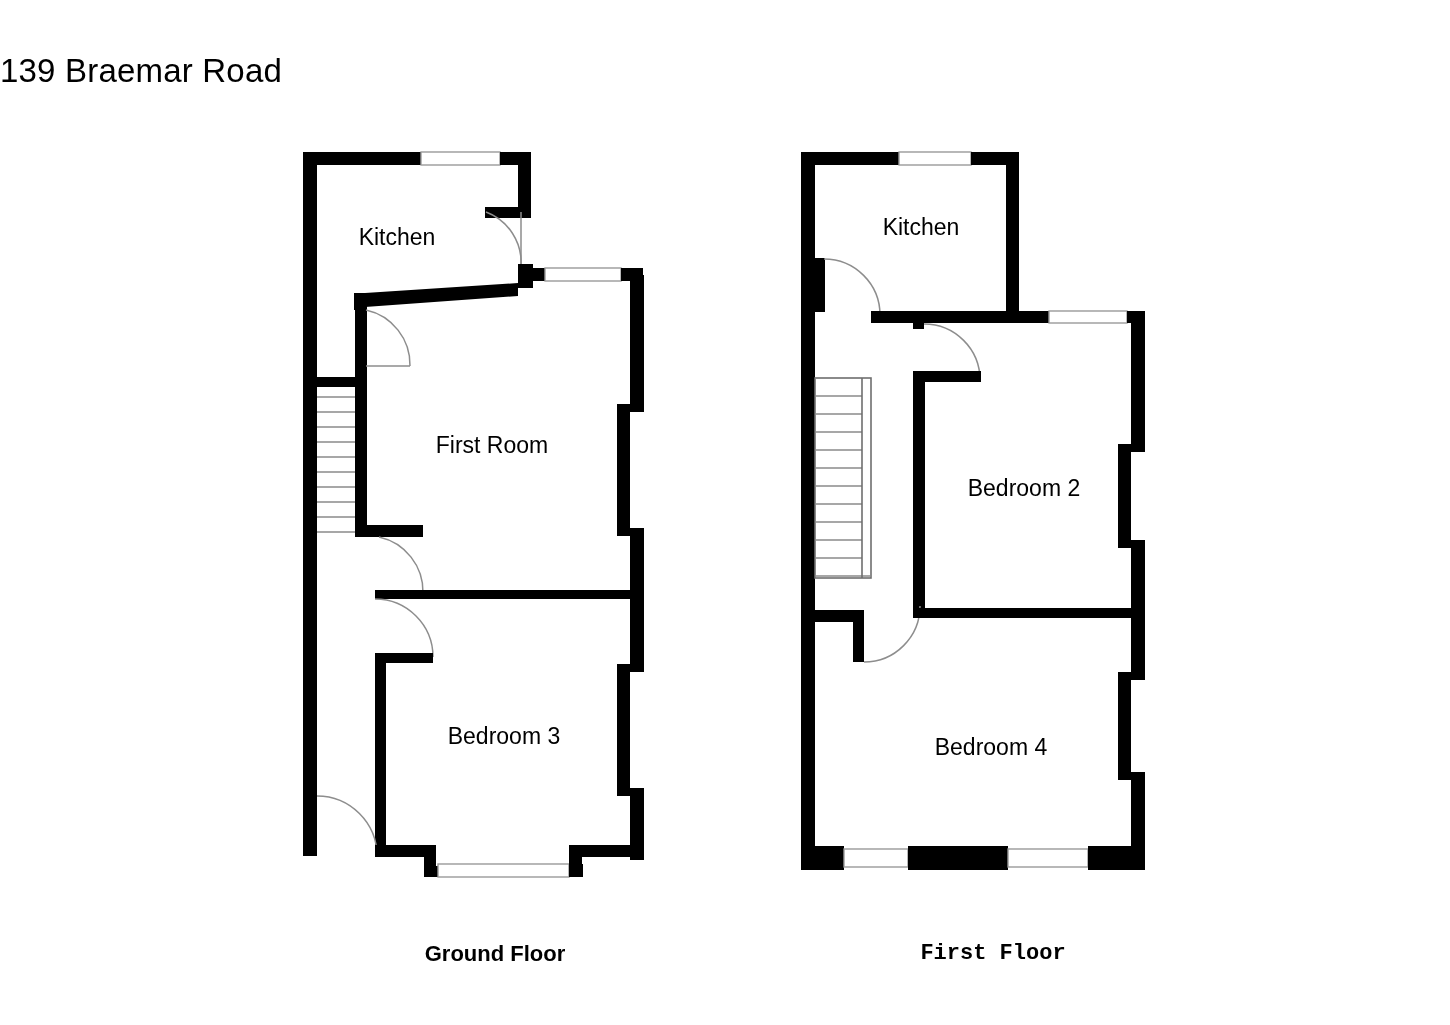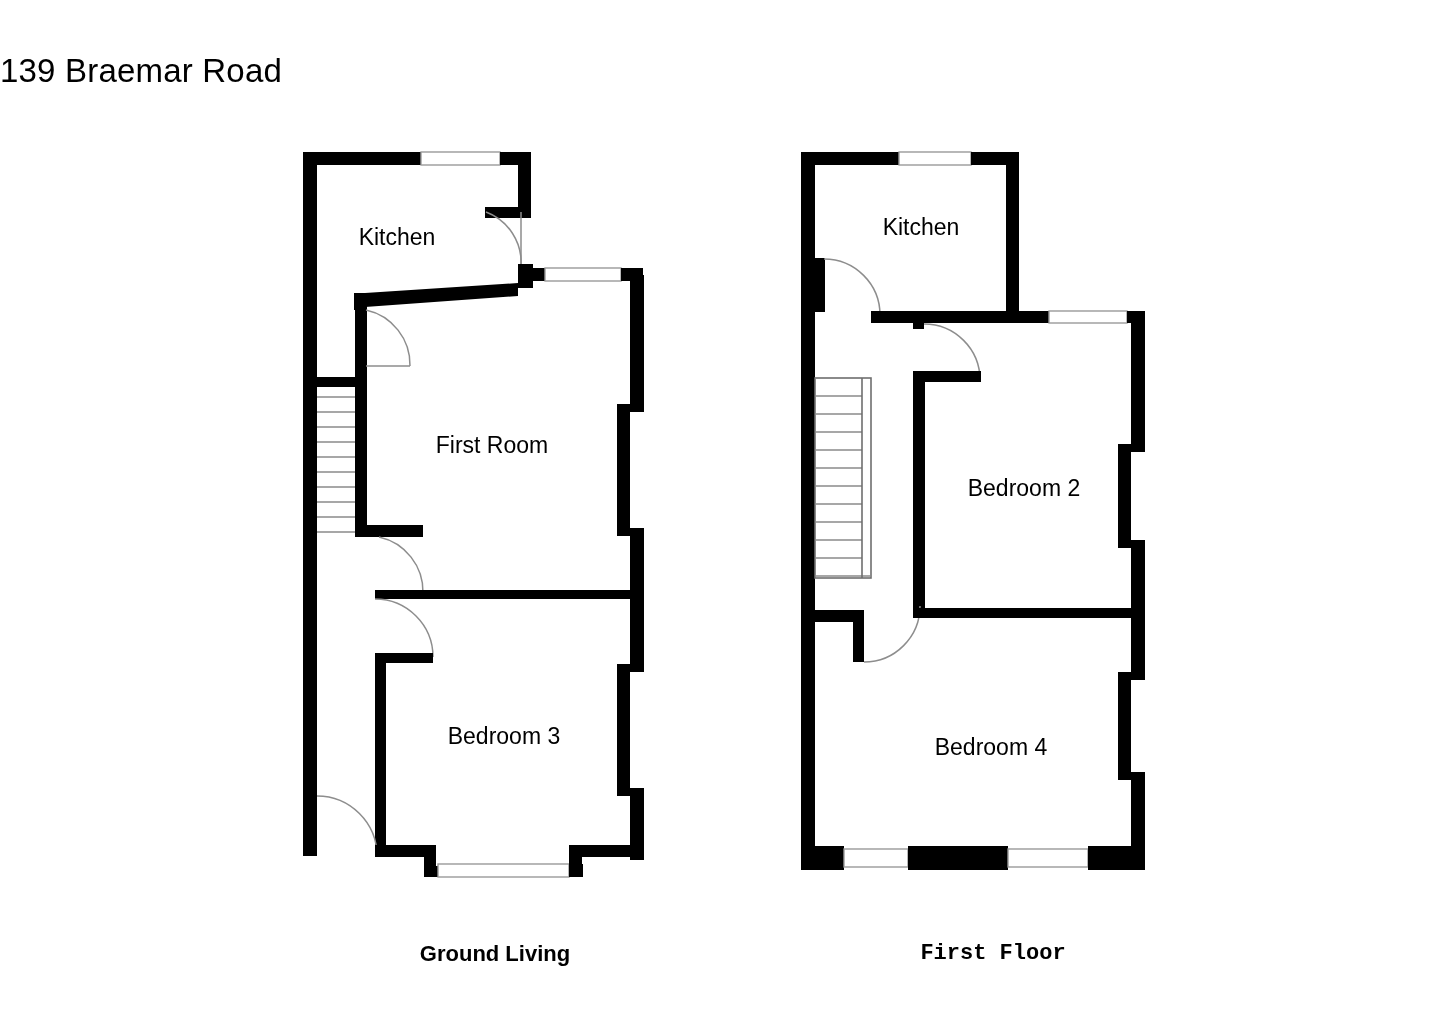--- a/index.html
+++ b/index.html
@@ -257,16 +257,16 @@
   </svg>
 
   <div class="room-label" style="left:397px; top:237px;">Kitchen</div>
   <div class="room-label" style="left:492px; top:445px;">First Room</div>
   <div class="room-label" style="left:504px; top:736px;">Bedroom 3</div>
 
   <div class="room-label" style="left:921px; top:227px;">Kitchen</div>
   <div class="room-label" style="left:1024px; top:488px;">Bedroom 2</div>
   <div class="room-label" style="left:991px; top:747px;">Bedroom 4</div>
 
-  <div class="floor-caption" id="caption-ground">Ground Living</div>
+  <div class="floor-caption" id="caption-ground">Ground Floor</div>
   <div class="floor-caption" id="caption-first">First Floor</div>
 
 </div>
 
 </body></html>

